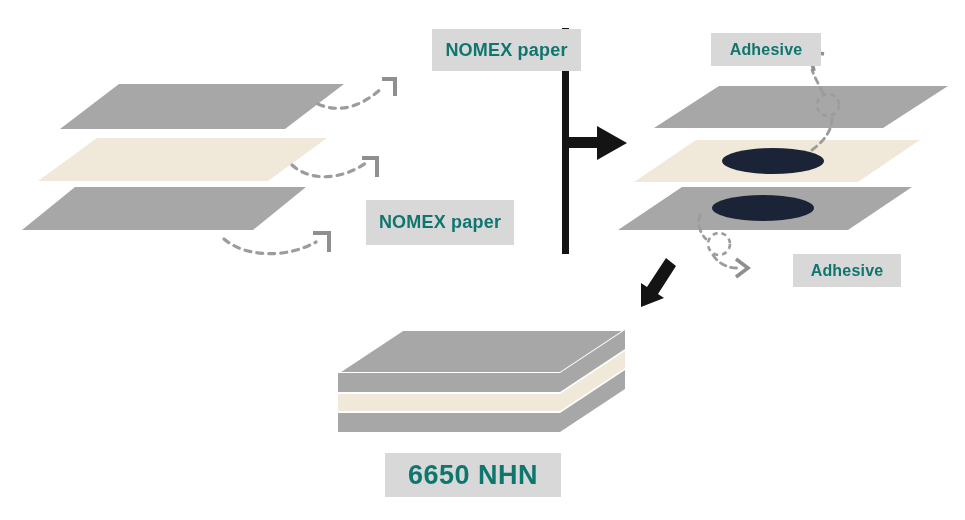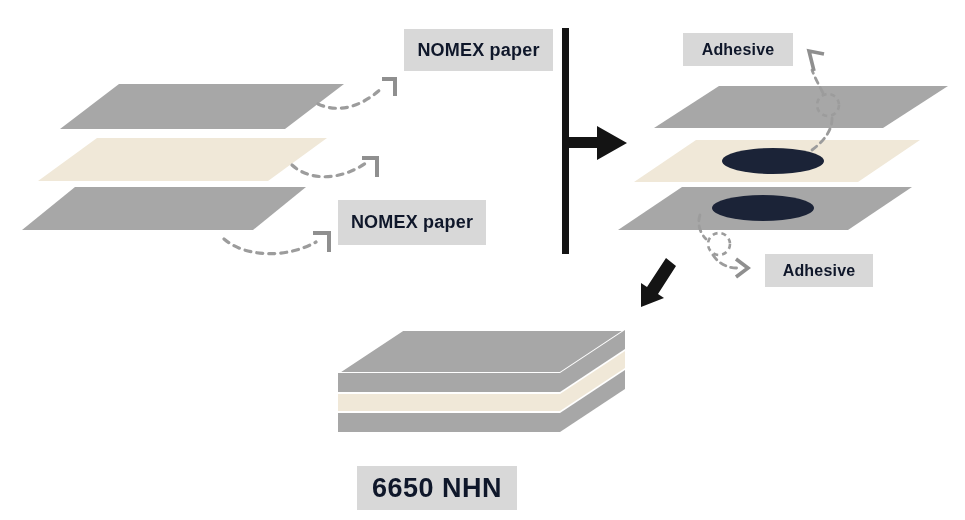--- a/index.html
+++ b/index.html
@@ -16,35 +16,36 @@
     overflow: hidden;
   }
   .canvas svg {
     position: absolute;
     left: 0;
     top: 0;
   }
   .label {
     position: absolute;
     background: #d8d8d8;
-    color: #0f172a;
+    color: #0f766e;
     display: flex;
     align-items: center;
     justify-content: center;
     font-weight: 600;
     letter-spacing: 0.2px;
     white-space: nowrap;
     box-sizing: border-box;
+    margin-left: 28px;
   }
   .label-nomex-top      { left: 404px; top: 29px;  width: 149px; height: 42px; font-size: 18px; }
   .label-polyester-film { left: 392px; top: 113px; width: 146px; height: 43px; font-size: 18px; }
   .label-nomex-bottom   { left: 338px; top: 200px; width: 148px; height: 45px; font-size: 18px; }
   .label-adhesive-top   { left: 683px; top: 33px;  width: 110px; height: 33px; font-size: 16px; }
   .label-adhesive-bottom{ left: 765px; top: 254px; width: 108px; height: 33px; font-size: 16px; }
-  .label-product        { left: 357px; top: 466px; width: 160px; height: 44px; font-size: 27px; font-weight: 700; letter-spacing: 0.5px; }
+  .label-product        { left: 357px; top: 453px; width: 176px; height: 44px; font-size: 27px; font-weight: 700; letter-spacing: 0.5px; }
 </style>
 </head>
 <body>
 
 <div class="canvas">
 
   <svg width="965" height="520" viewBox="0 0 965 520">
 
     <g>
       <polygon points="60,129 119,84 344,84 285,129" fill="#a7a7a7"></polygon>

